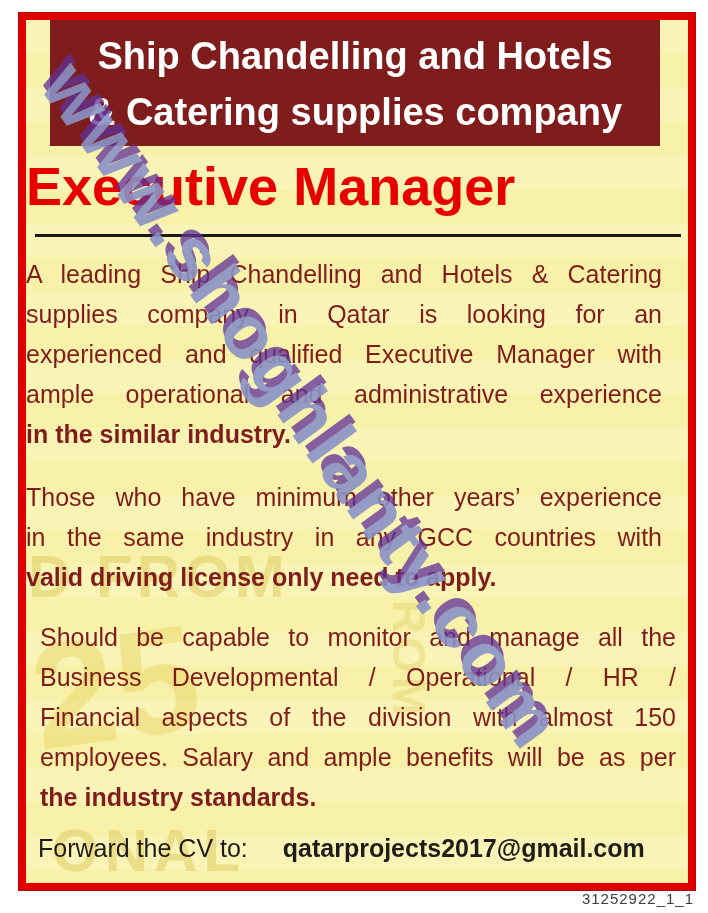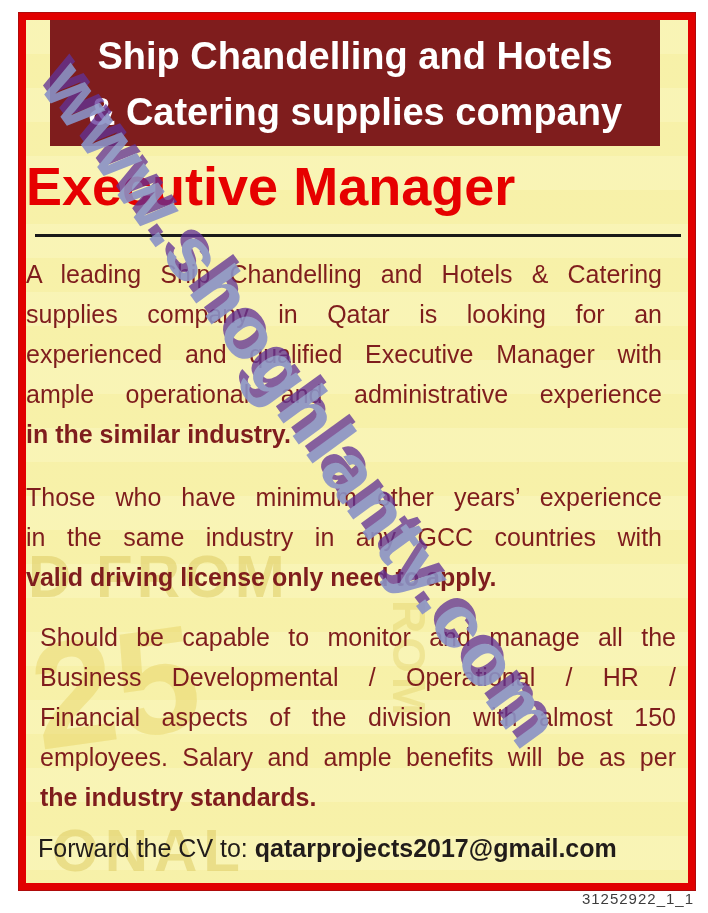--- a/index.html
+++ b/index.html
@@ -52,21 +52,21 @@
     text-align:right;text-align-last:left;
     overflow:hidden;
     font-weight:bold;
   }
   .p1{top:234px;} .p2{top:457px;} .p3{top:597px;margin-left:14px;}
   .contact-line{
     position:absolute;left:12px;top:808px;width:640px;
     height:40px;line-height:40px;color:#211c1a;font-size:25px;
     white-space:nowrap;
   }
-  .contact-line .email{font-weight:bold;}
+  .contact-line .email{font-weight:bold;margin-left:28px;}
   
   .bg-mark{
     position:absolute;font-weight:bold;pointer-events:none;
     color:rgba(219,199,92,0.50);
   }
   .bg-m1{left:2px;top:488px;font-size:60px;letter-spacing:4px;margin-top:34px;}
   .bg-m2{left:6px;top:592px;font-size:150px;line-height:150px;
          transform:rotate(-8deg);color:rgba(228,206,86,0.40);}
   .bg-m3{left:26px;top:796px;font-size:60px;letter-spacing:6px;}
   .bg-m4{left:356px;top:580px;font-size:46px;letter-spacing:4px;

